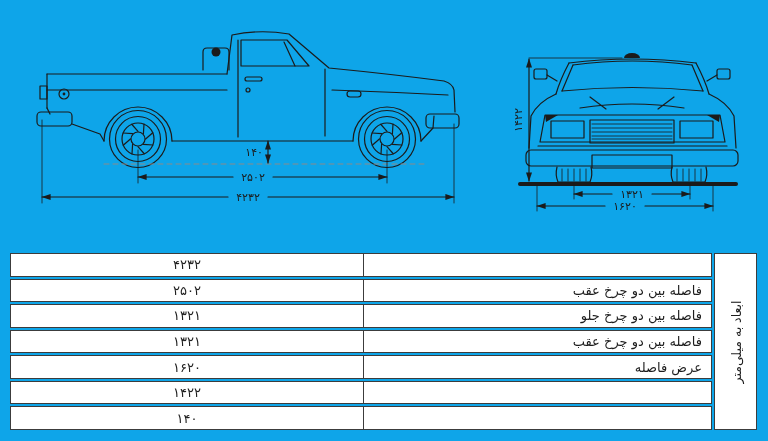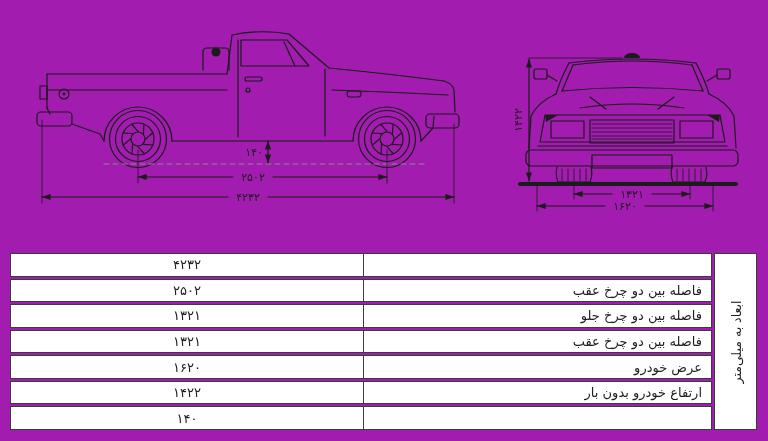--- a/index.html
+++ b/index.html
@@ -1,17 +1,17 @@
 <!DOCTYPE html>
 <html lang="fa"><head>
 <meta charset="utf-8">
 <style>
   html,body { margin:0; padding:0; background:#ffffff; }
   .screen {
-    position:relative; width:768px; height:441px; background:#a21caf;
+    position:relative; width:768px; height:441px; background:#0ea5e9;
     font-family:"DejaVu Sans", sans-serif; overflow:hidden;
   }
   svg.drawing { position:absolute; top:0; left:0; display:block; }
   svg.drawing path, svg.drawing line, svg.drawing rect,
   svg.drawing circle, svg.drawing polygon {
     fill:none; stroke:#1b1b1b; stroke-width:1.2;
     stroke-linecap:round; stroke-linejoin:round;
   }
   svg.drawing .fillink { fill:#1b1b1b; stroke:none; }
   svg.drawing .thin { stroke-width:0.8; }
@@ -250,25 +250,24 @@
       <div class="row">
         <div class="cell value">۱۳۲۱</div>
         <div class="cell label">فاصله بین دو چرخ جلو</div>
       </div>
       <div class="row">
         <div class="cell value">۱۳۲۱</div>
         <div class="cell label">فاصله بین دو چرخ عقب</div>
       </div>
       <div class="row">
         <div class="cell value">۱۶۲۰</div>
-        <div class="cell label">عرض خودرو</div>
+        <div class="cell label">عرض فاصله</div>
       </div>
       <div class="row">
         <div class="cell value">۱۴۲۲</div>
-        <div class="cell label">ارتفاع خودرو بدون بار</div>
       </div>
       <div class="row">
         <div class="cell value">۱۴۰</div>
       </div>
     </div>
     <div class="side-cell">
       <span>ابعاد به میلی‌متر</span>
     </div>
   </div>
 

